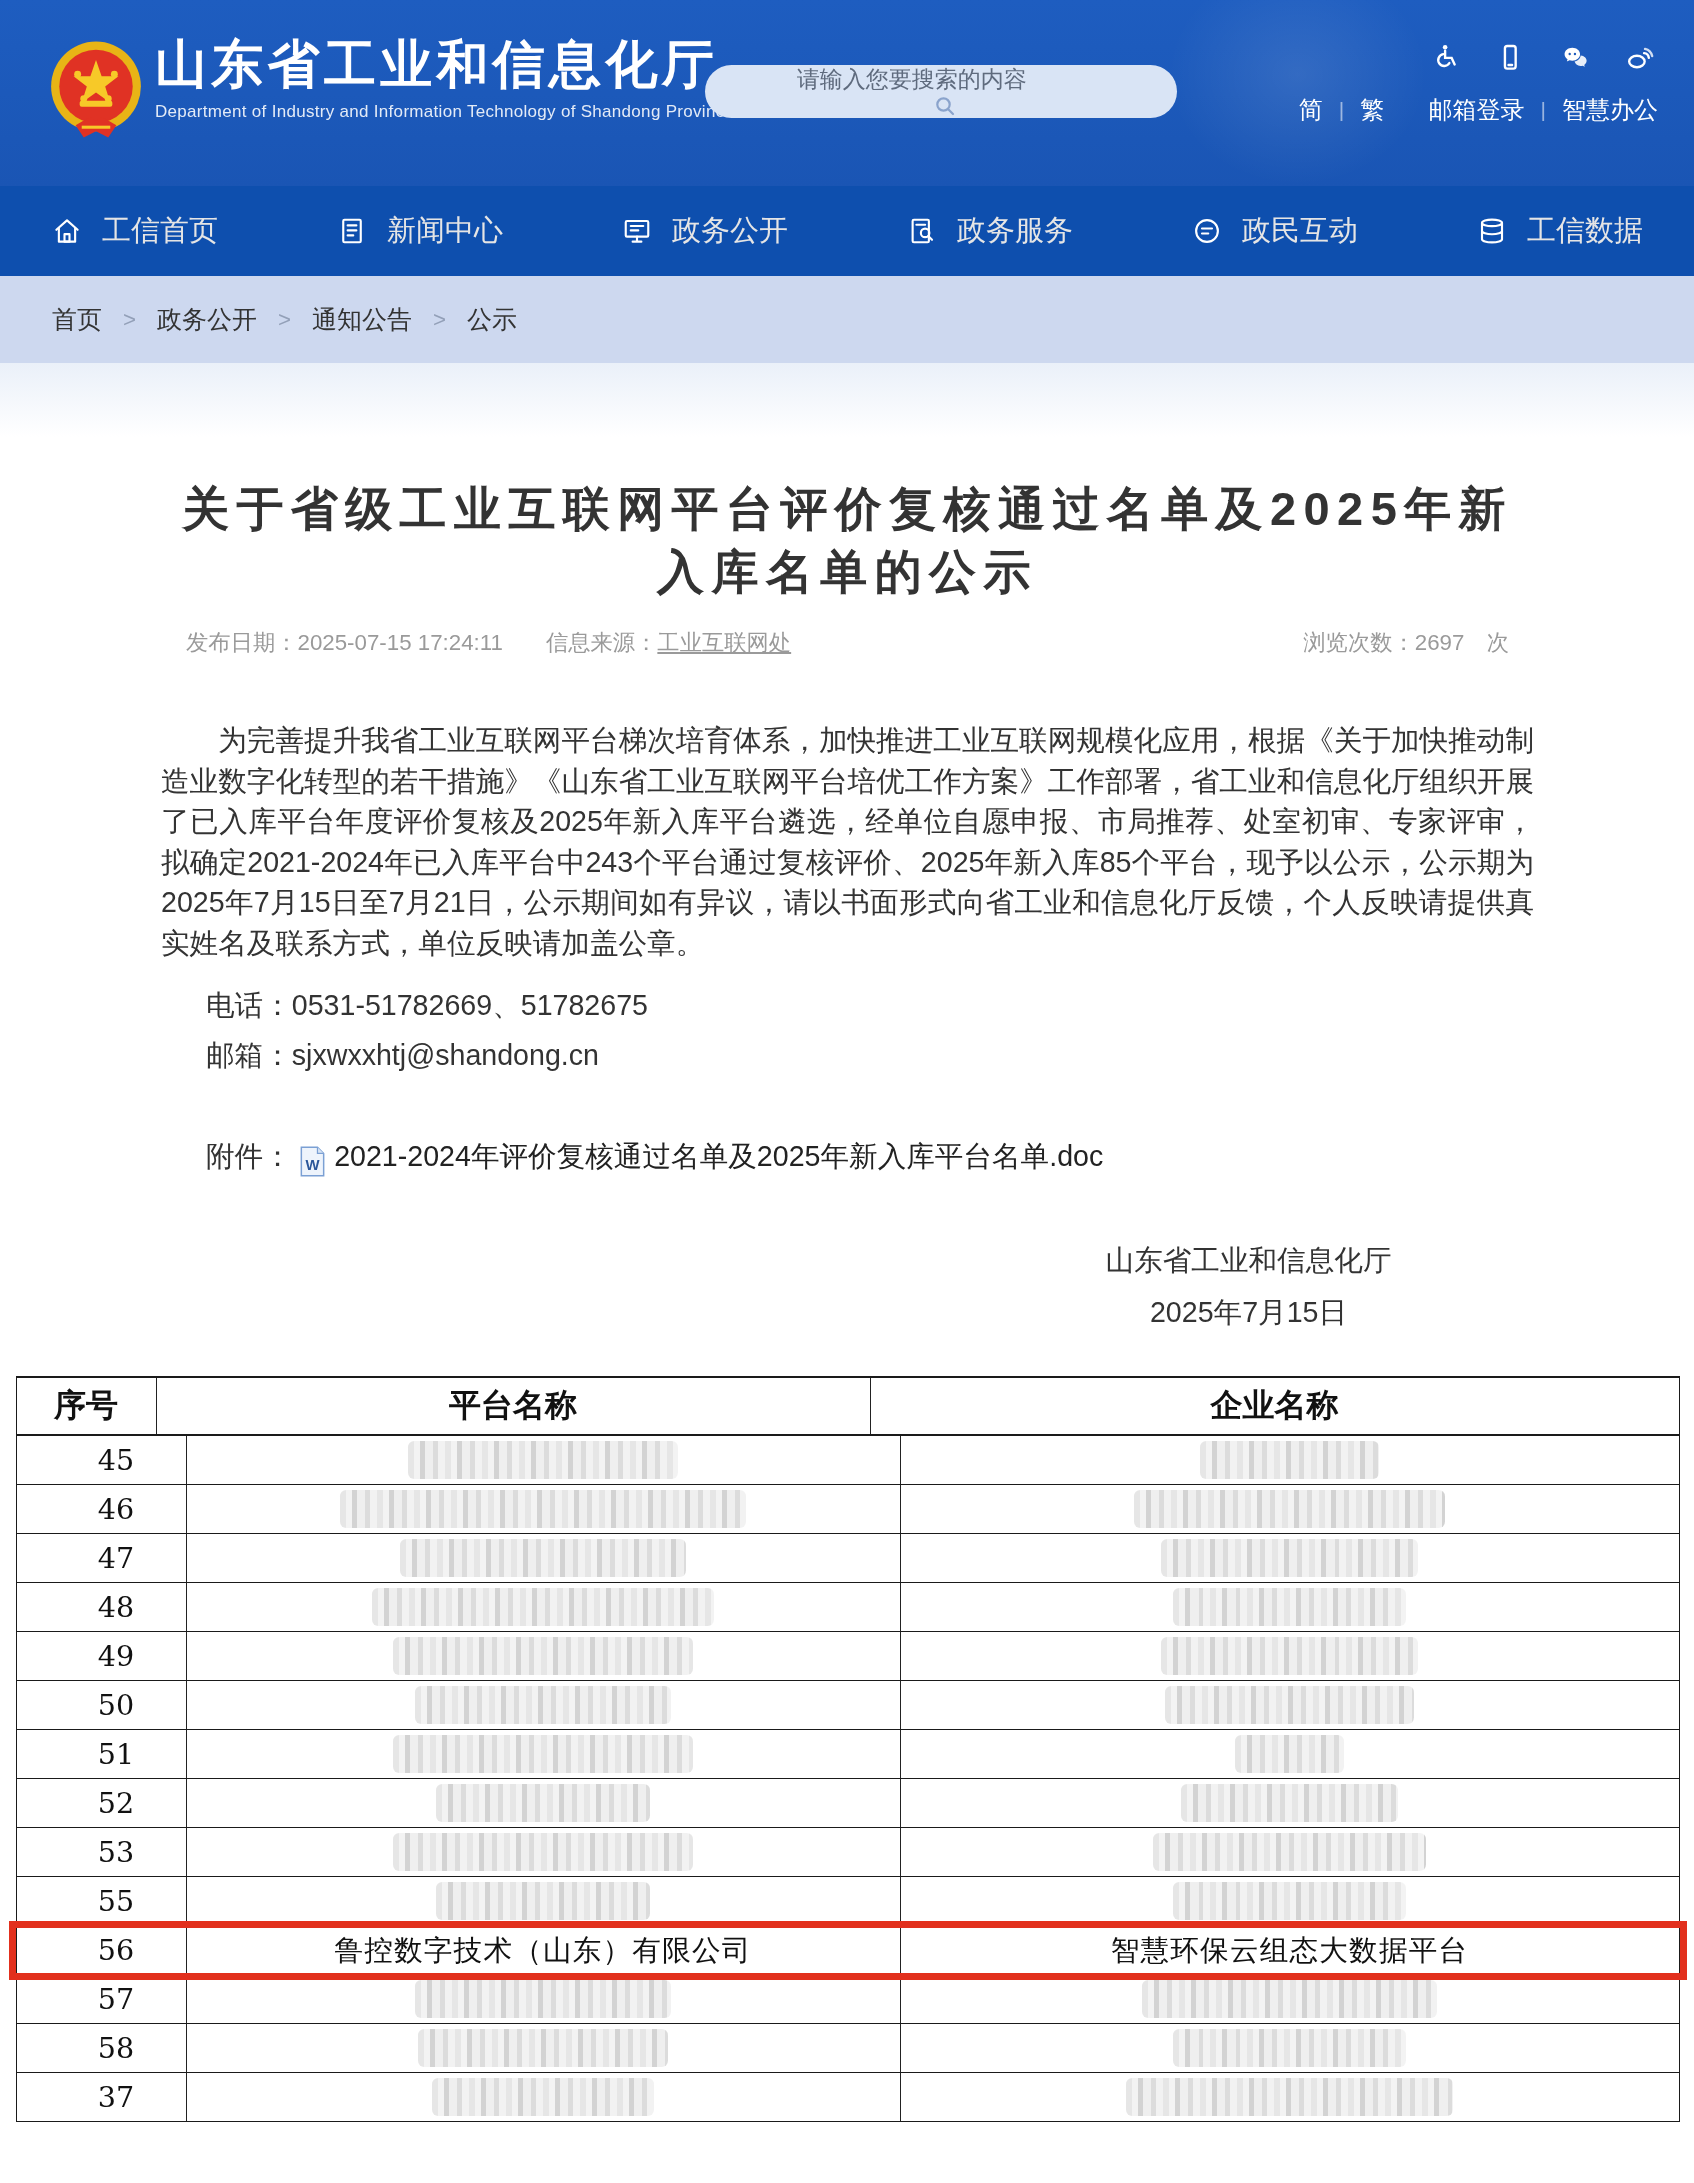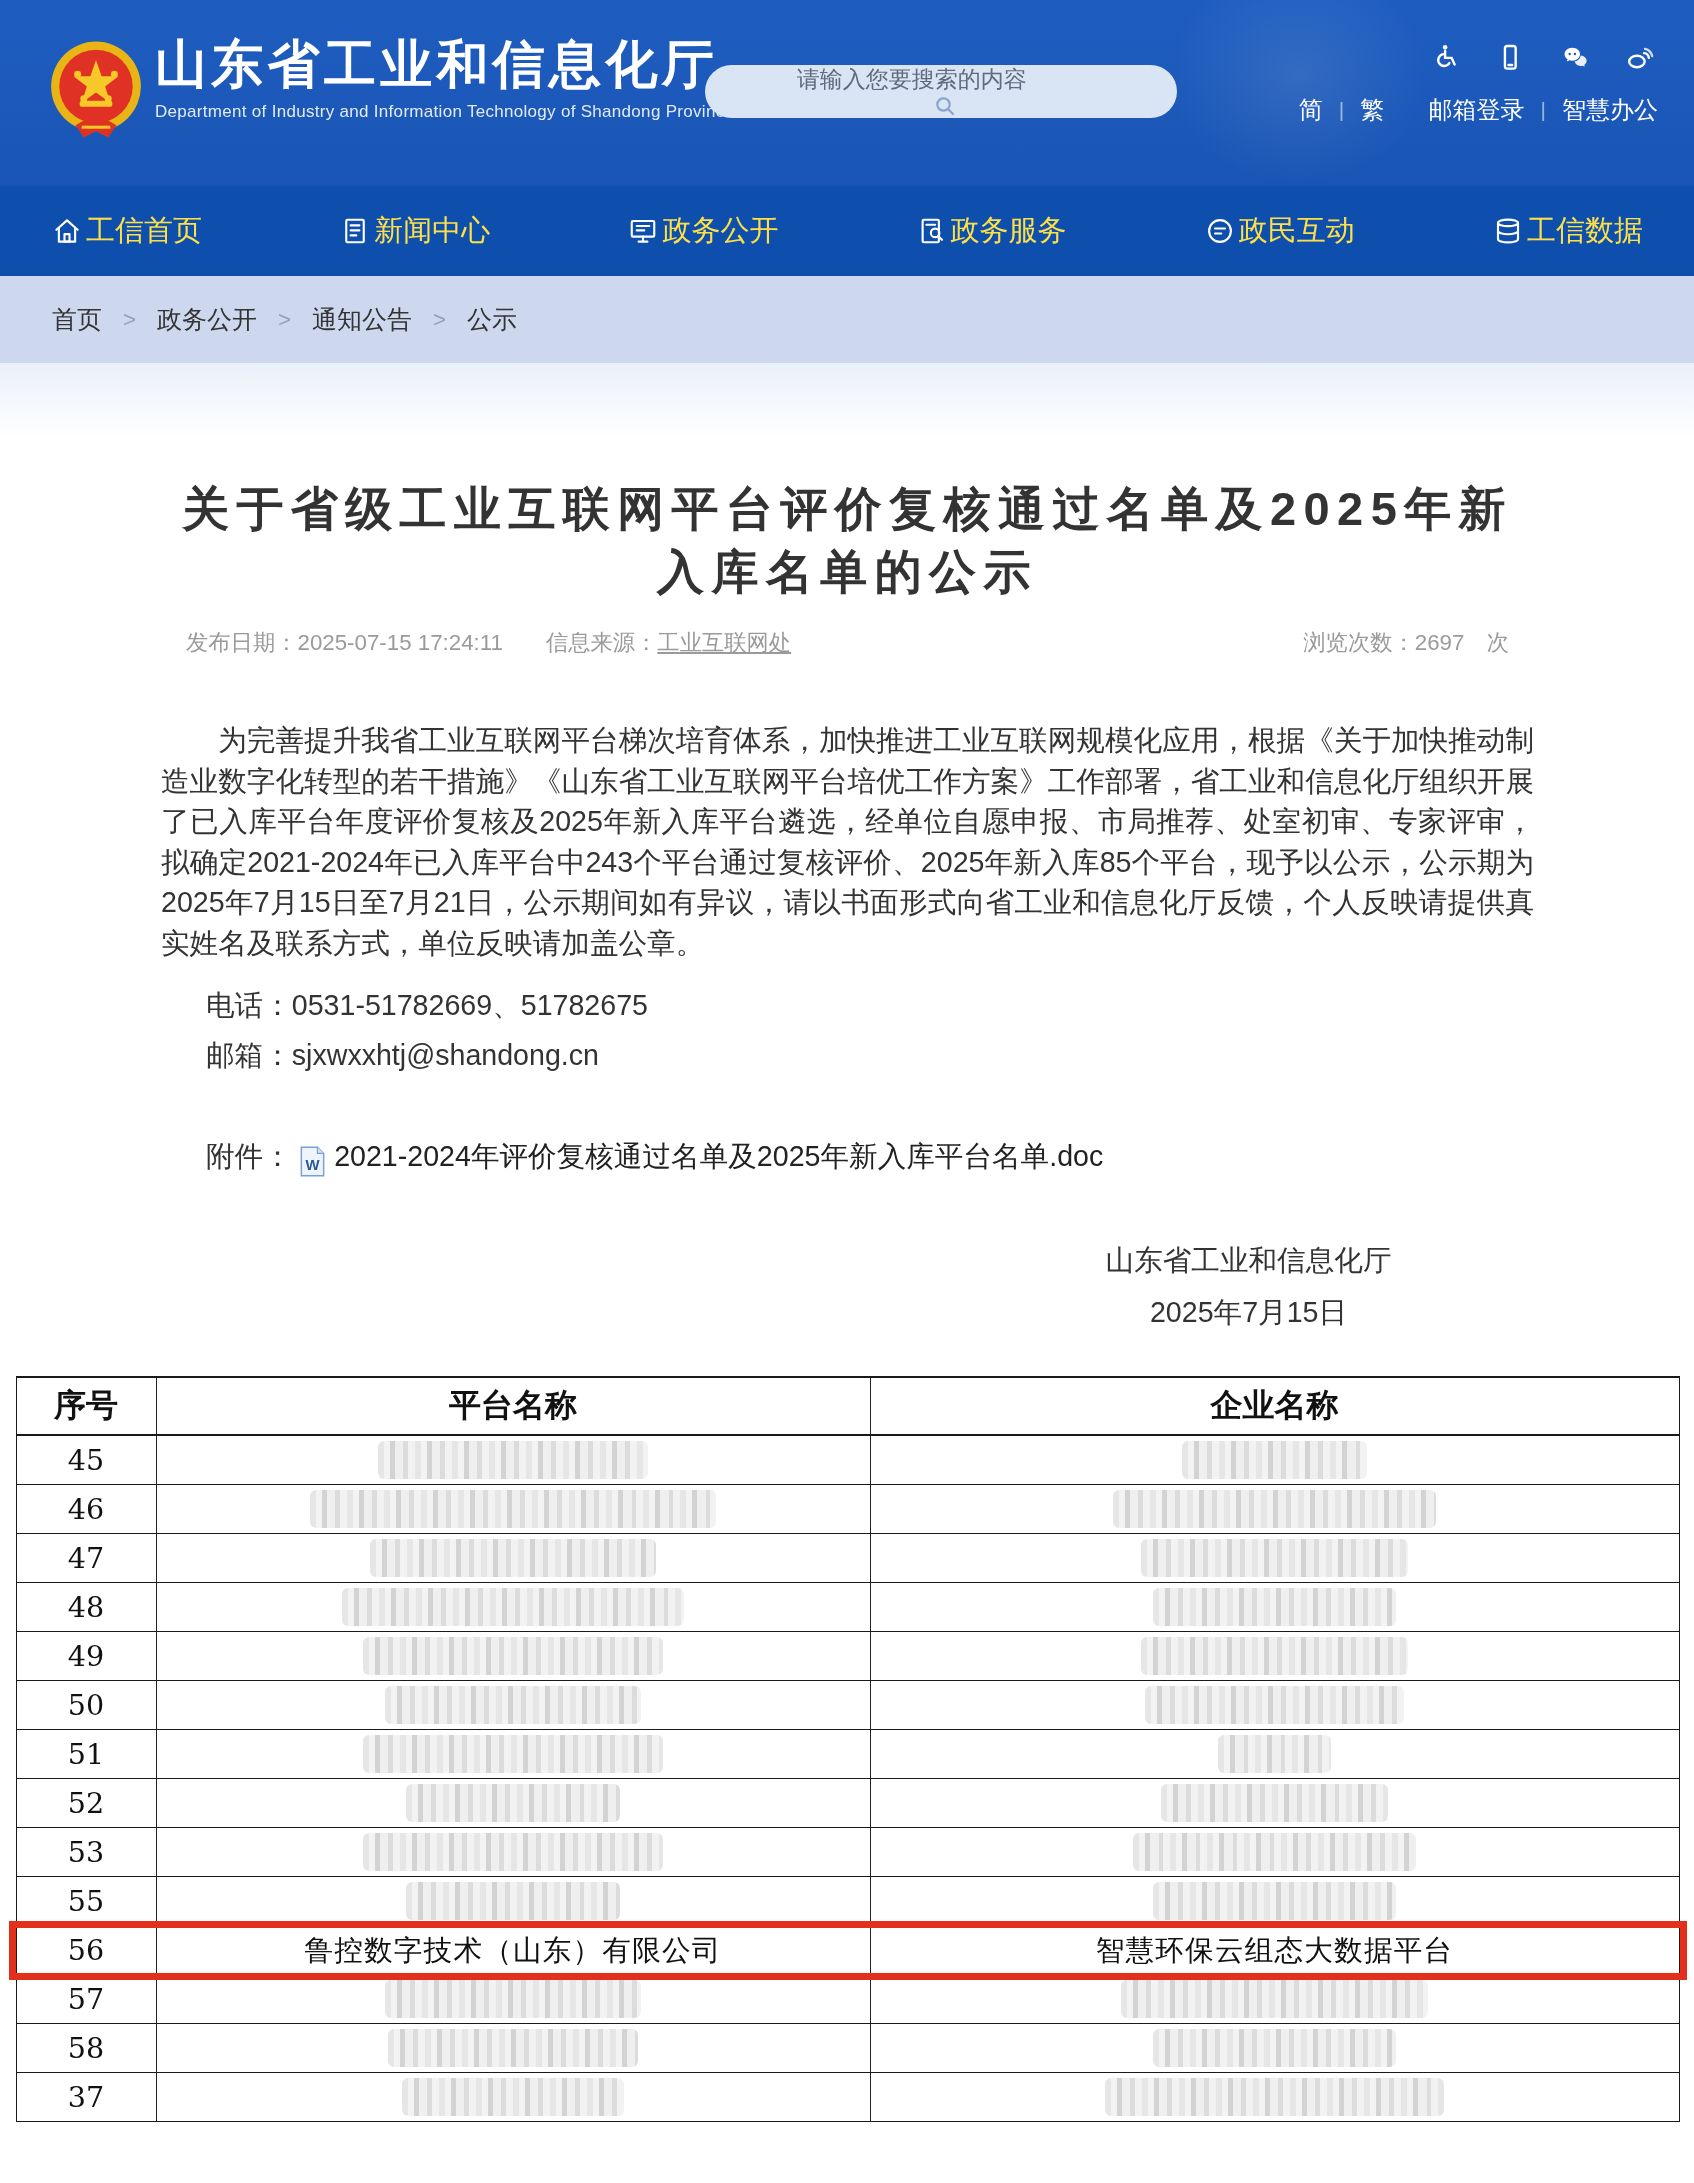--- a/index.html
+++ b/index.html
@@ -22,21 +22,21 @@
   .search .mag{width:32px;height:32px;flex:0 0 aupx;}
   .top-icons{position:absolute;right:41px;top:43px;display:flex;gap:36px;align-items:center;}
   .top-icons svg{width:28.6px;height:28.6px;}
   .top-links{position:absolute;right:37px;top:94px;display:flex;align-items:center;gap:16px;
         color:#fff;font-size:24px;white-space:nowrap;}
   .top-links .sep{color:rgba(255,255,255,.55);font-size:21px;}
 
   
   .nav{height:90px;background:#0e4fae;display:flex;align-items:center;justify-content:space-between;
         padding:0 52px;box-sizing:border-box;}
-  .nav-item{display:flex;align-items:center;gap:4px;color:#fde047;font-size:29px;cursor:pointer;}
+  .nav-item{display:flex;align-items:center;gap:20px;color:#e5e5e5;font-size:29px;cursor:pointer;}
   .nav-item svg{width:30px;height:30px;}
 
   
   .crumb{height:87px;background:#cdd8ef;display:flex;align-items:center;padding-left:52px;
         font-size:25px;color:#333;}
   .crumb .c-sep{color:#93a0b8;margin:0 21px;font-size:22.3px;}
 
   .fade{height:74px;background:linear-gradient(180deg,#eaf0f9 0%,#ffffff 100%);margin-bottom:-74px;}
 
   
@@ -57,21 +57,21 @@
 
   
   .gov-table{margin:38px 15.5px 0;border-left:1.9px solid #1a1a1a;border-right:1.9px solid #1a1a1a;
         border-top:2.5px solid #1a1a1a;font-family:"DejaVu Serif","Liberation Serif",serif;}
   .t-head,.t-row{display:grid;grid-template-columns:140px 714px 1fr;}
   .t-head{height:56px;border-bottom:2.5px solid #1a1a1a;}
   .t-head .t-cell{font-size:32px;font-weight:bold;color:#111;}
   .t-cell{display:flex;align-items:center;justify-content:center;border-right:1.2px solid #222;
         box-sizing:border-box;overflow:hidden;}
   .t-cell:last-child{border-right:none;}
-  .t-row{height:48px;border-bottom:1.9px solid #1a1a1a;position:relative;}
+  .t-row{height:48px;border-bottom:1.9px solid #1a1a1a;position:relative;padding-left:30px;}
   .t-row .no{font-size:28.6px;color:#111;}
   .mosaic{height:38px;border-radius:6.2px;opacity:.92;filter:blur(0.6px);
         background:repeating-linear-gradient(90deg,#e4e4e4 0 5.6px,#f3f3f3 5.6px 12.4px,#d0d0d0 12.4px 17px,
         #eeeeee 17px 25.5px,#dadada 25.5px 30px,#f1f1f1 30px 37px);}
   .t-row.hl .txt{font-size:28.6px;color:#111;letter-spacing:1.2px;}
   .t-row.hl::after{content:"";position:absolute;left:-8px;right:-8px;top:-5.6px;bottom:-5.6px;
         border:7.4px solid #e2301d;z-index:6;pointer-events:none;}
 </style>
 </head>
 <body>

